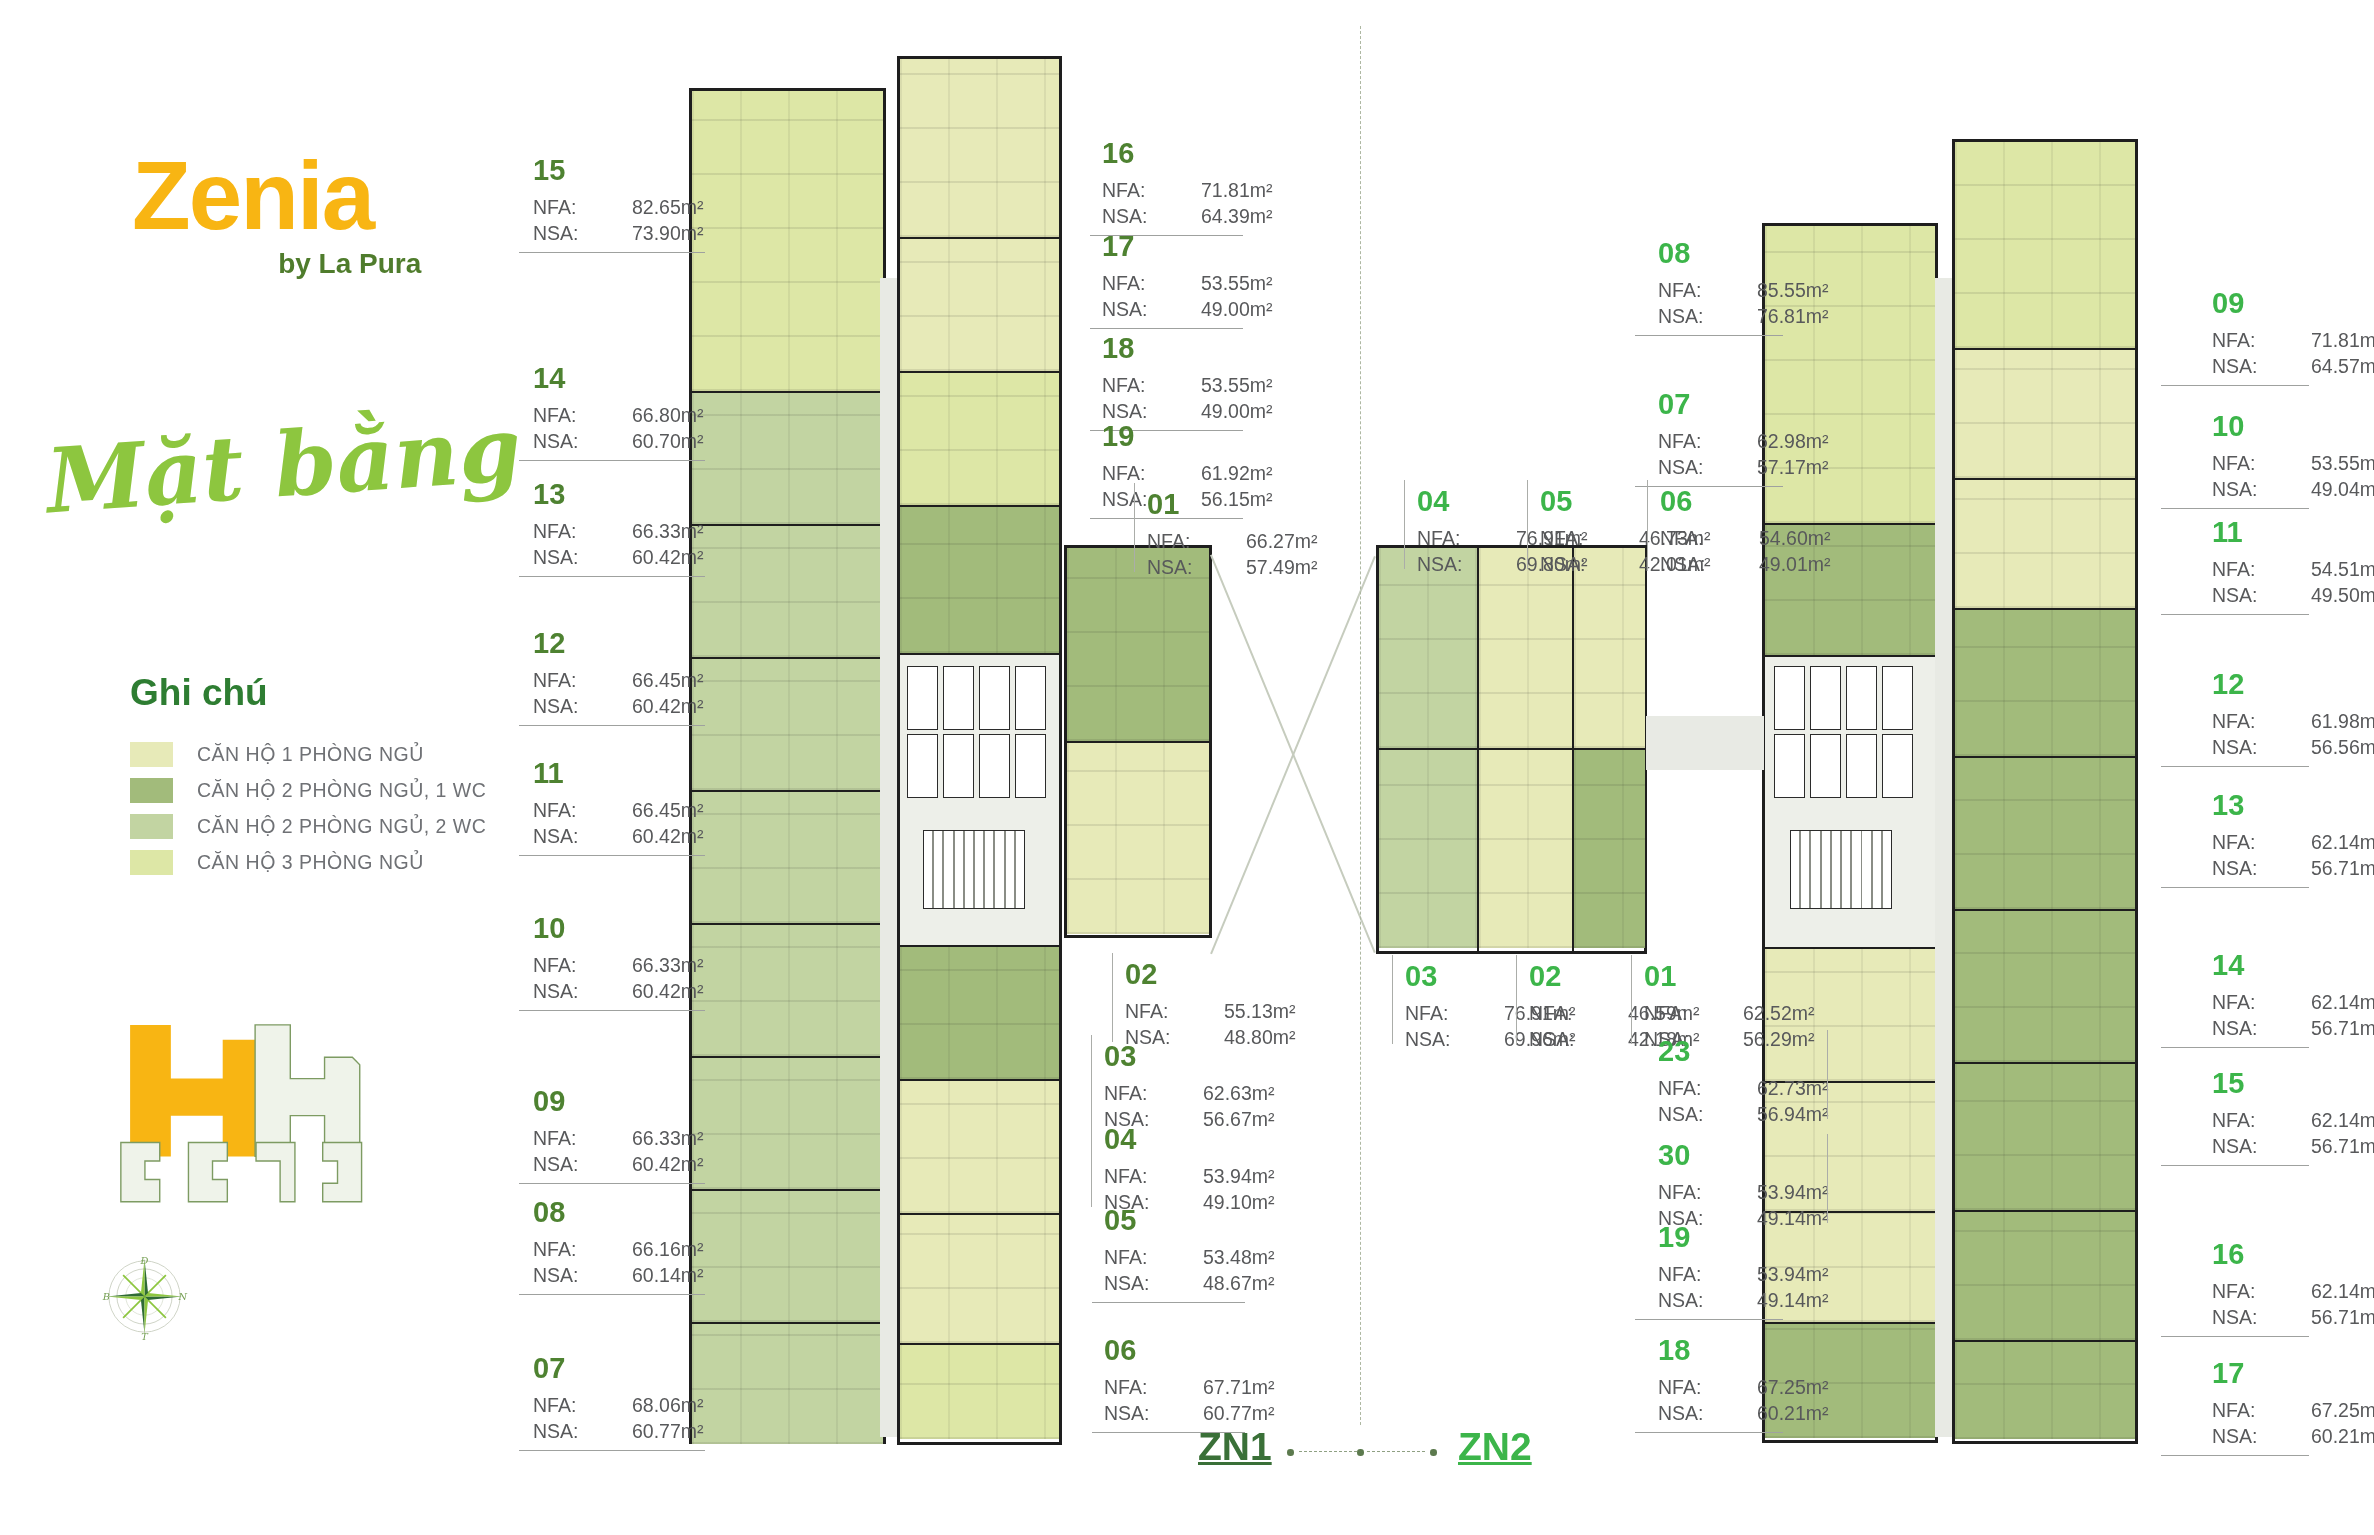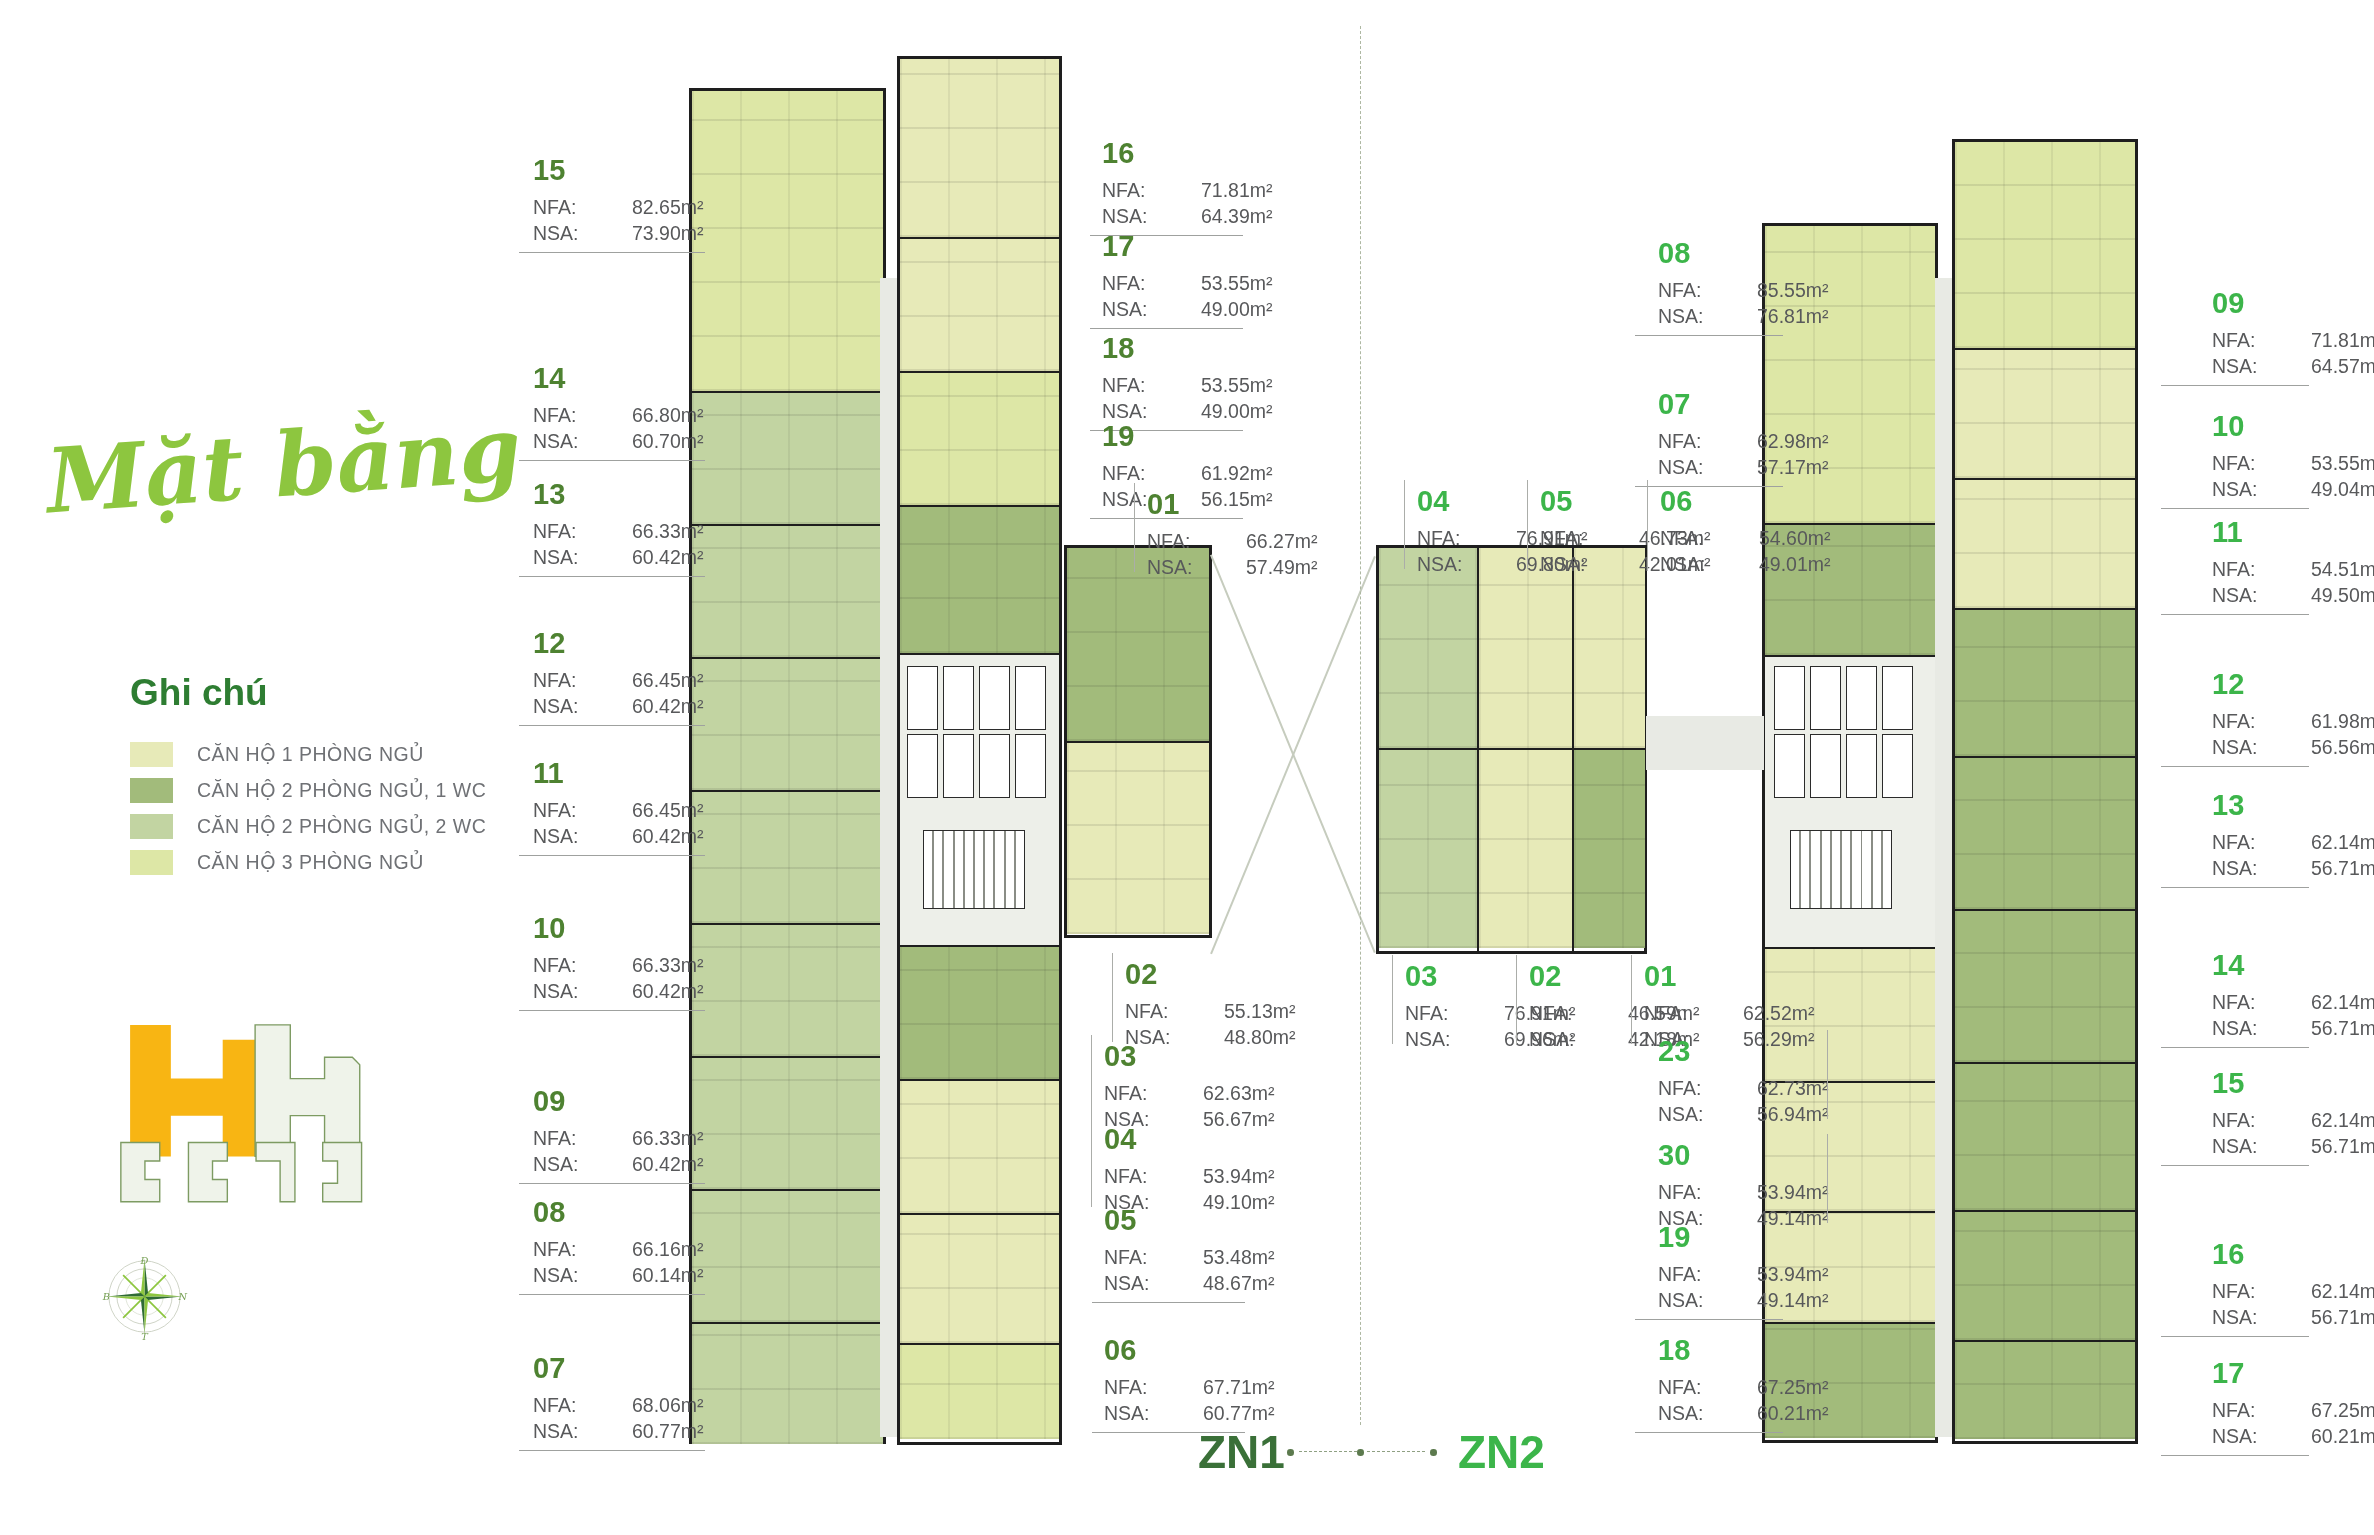--- a/index.html
+++ b/index.html
@@ -53,32 +53,36 @@
   .uno{font-size:29px;font-weight:bold;line-height:1;margin-bottom:9.3px;}
   .zn1 .uno{color:var(--zn1,#4E8231);}
   .zn2 .uno{color:var(--zn2,#3CB54A);}
   .urow{display:flex;font-size:19.5px;line-height:26px;color:#58595B;}
   .urow .k{width:54px;flex:0 0 auto;}
   .urow .v{margin-left:45px;white-space:nowrap;}
   .rule{position:absolute;top:96px;border-top:1.9px solid #9FA19F;}
   .lead{position:absolute;border-left:1.9px solid #ABADA9;width:0;}
 
   
-  .zone-label{position:absolute;font-size:46px;font-weight:bold;top:1425px;}
+  .zone-label{position:absolute;font-size:39px;font-weight:bold;top:1425px;text-decoration:underline;}
   .zone-zn1{left:1198px;color:#3A7038;}
   .zone-zn2{left:1458px;color:#3CB54A;}
   .dash-h{position:absolute;top:1451px;border-top:1.9px dashed #8FA083;height:0;}
   .dot{position:absolute;width:6.5px;height:6.5px;border-radius:50%;background:#5C7A4E;}
   svg{position:absolute;}
 </style>
 </head>
 <body>
 
 <div class="page">
 
+  <div class="logo">
+    <div class="name">Zenia</div>
+    <span class="by">by La Pura</span>
+  </div>
 
   <div class="script-title">Mặt bằng</div>
 
   <div class="legend-head">Ghi chú</div>
   <div class="legend-rows" id="legend-rows">
       <div class="lrow">
         <div class="lsw" style="background: rgb(231, 234, 184);"></div>
         <span class="llabel">CĂN HỘ 1 PHÒNG NGỦ</span>
       </div>
       <div class="lrow">

